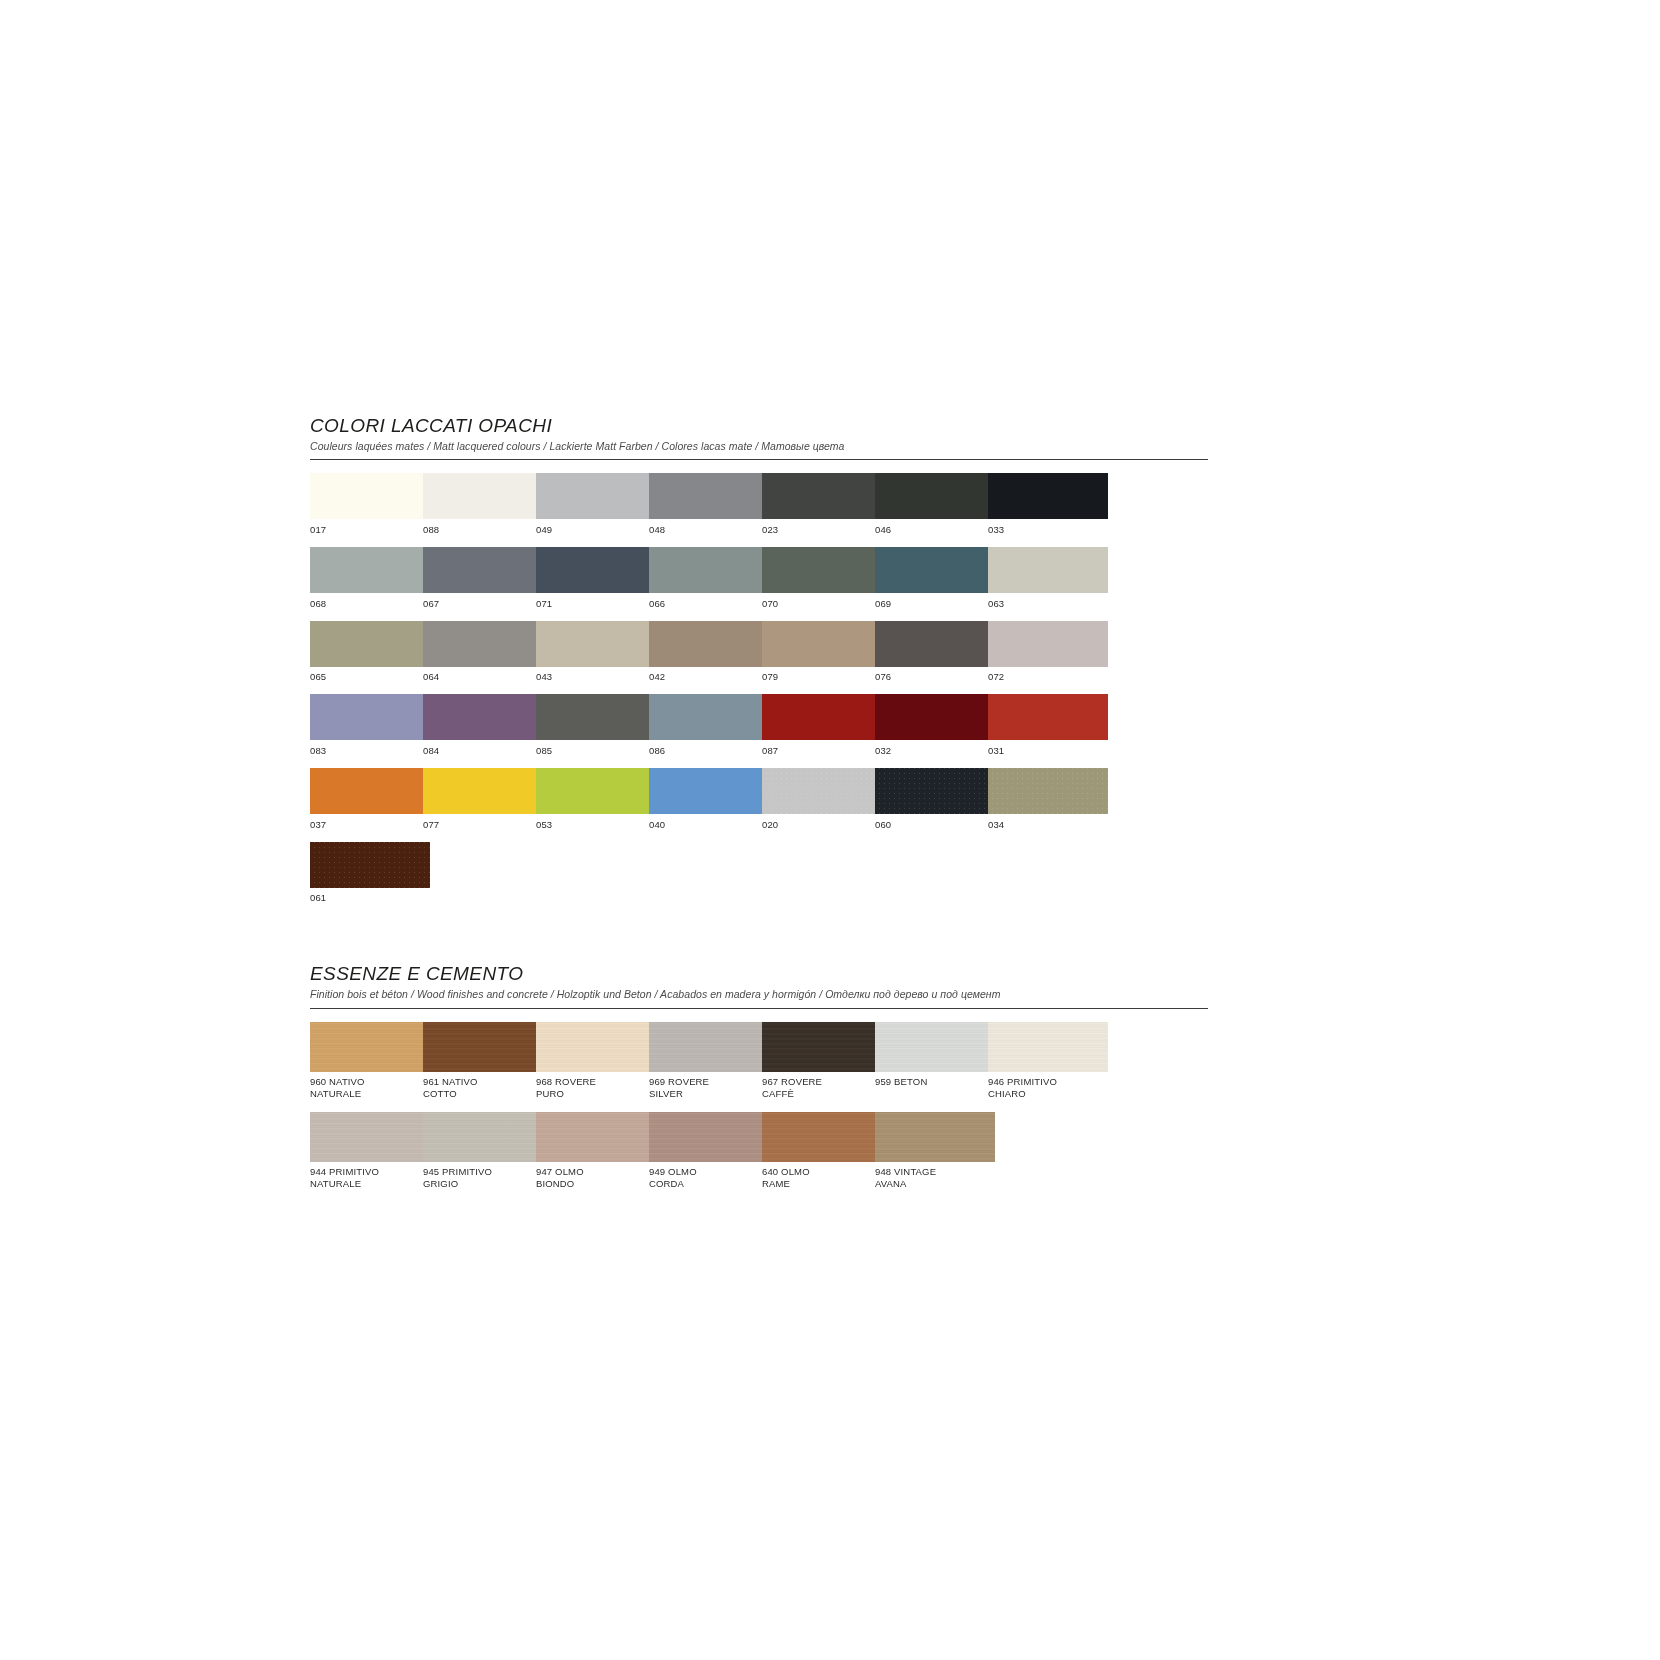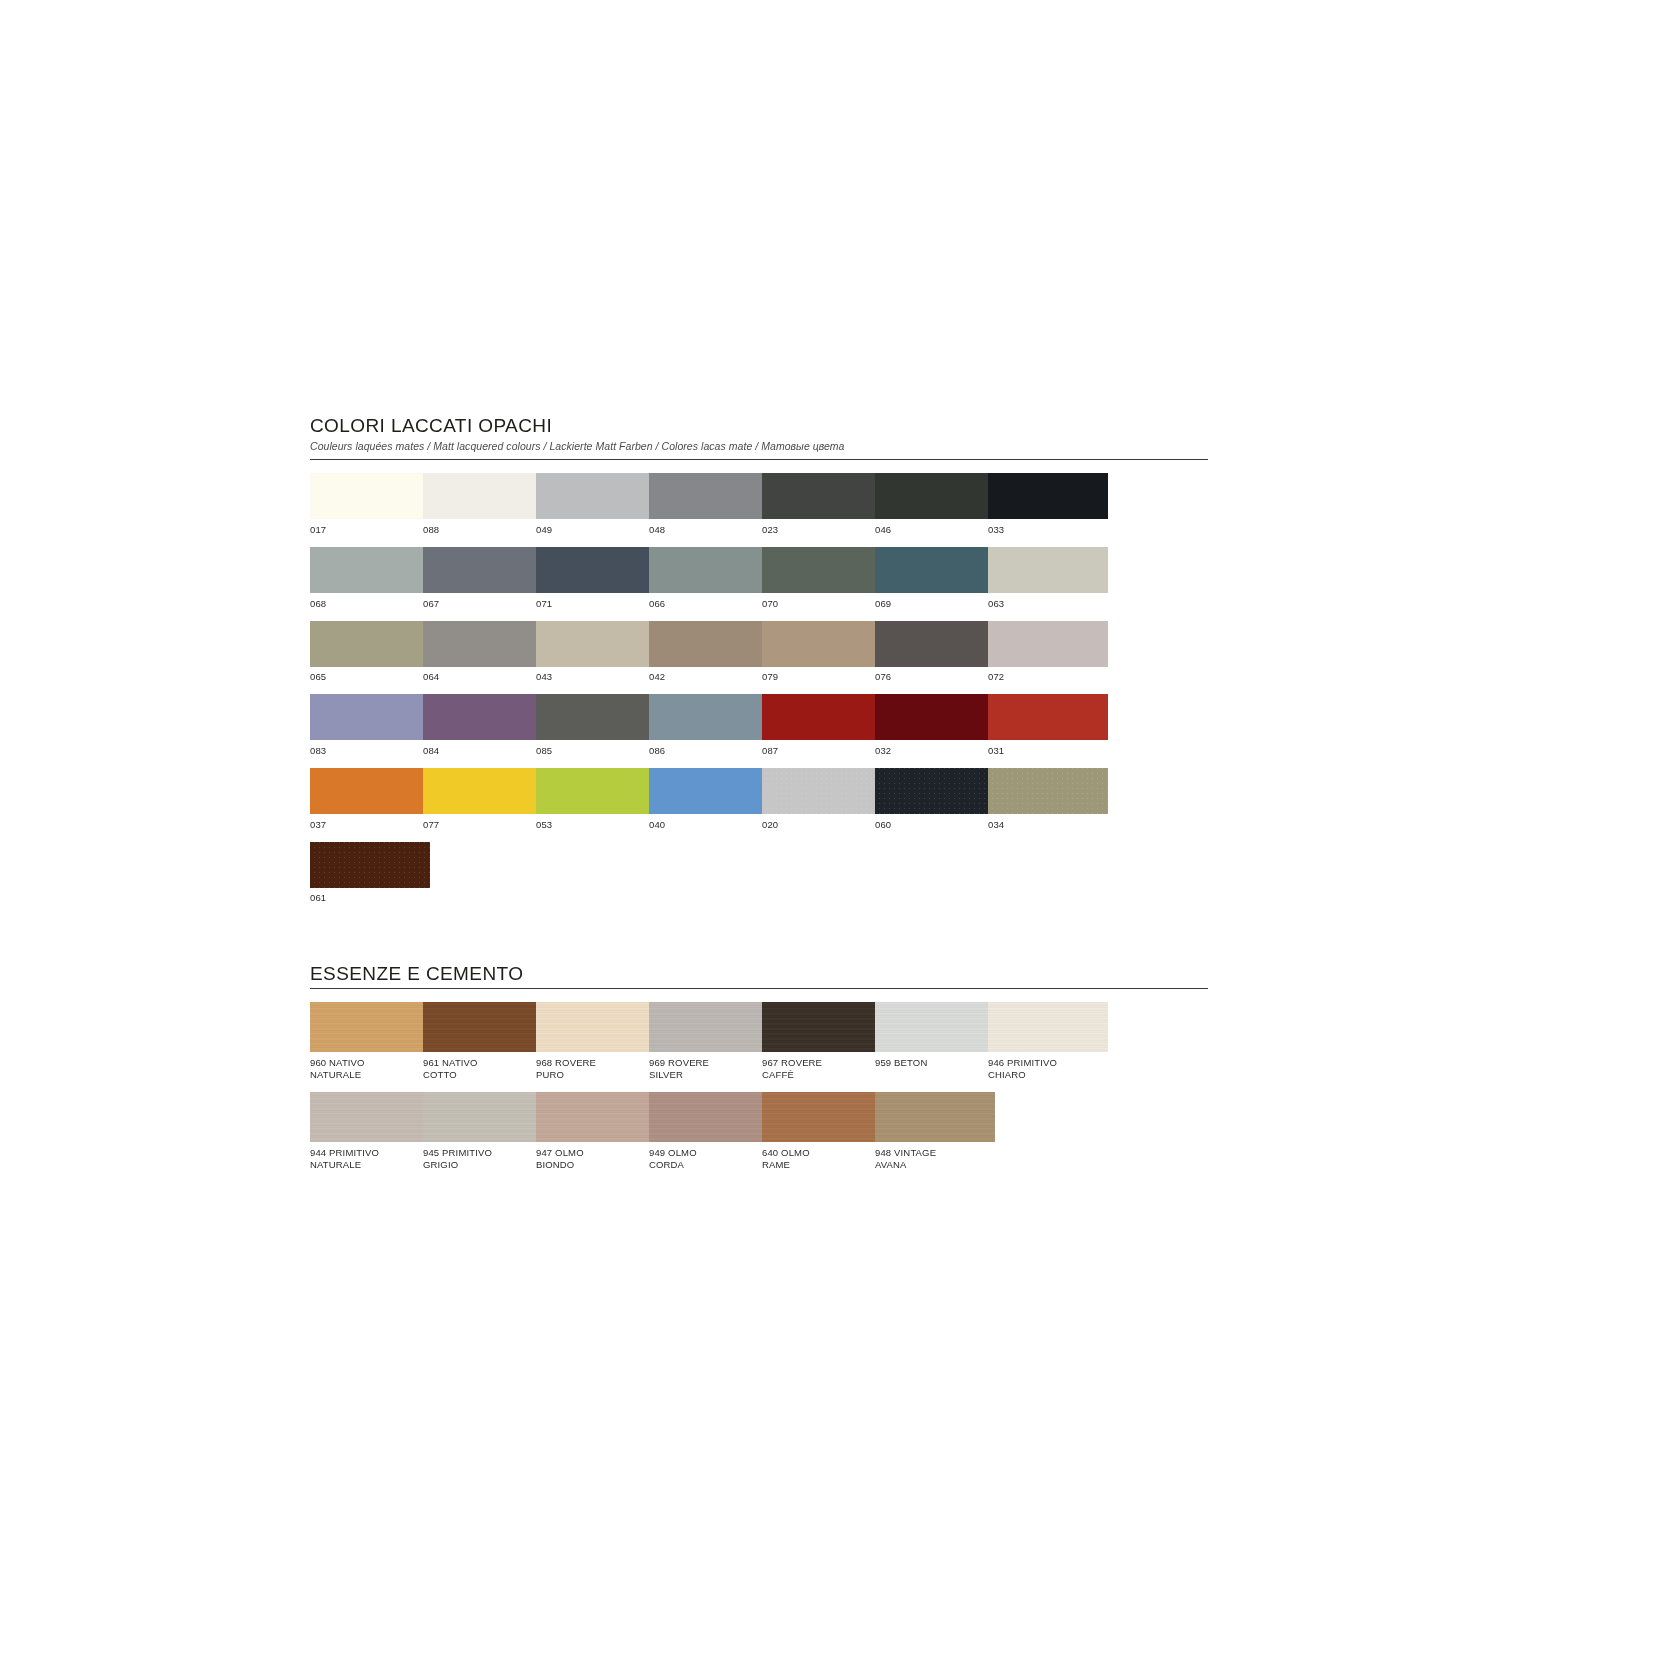--- a/index.html
+++ b/index.html
@@ -24,20 +24,21 @@
 
   
   .section { margin-bottom: 0; }
   .section-title {
     font-size: 19px;
     letter-spacing: 0.4px;
     font-weight: 400;
     color: #1d1d1b;
     margin: 0 0 3px 0;
     line-height: 1.15;
+    font-style: italic;
   }
   .section-sub {
     font-size: 10.5px;
     font-style: italic;
     color: #4a4a4a;
     margin: 0 0 7px 0;
     letter-spacing: 0.05px;
     line-height: 1.2;
   }
   .rule {
@@ -267,20 +268,21 @@
           <div class="chip speckle" style="background: rgb(74, 33, 15);"></div>
           <div class="cap">061</div>
         </div>
       </div>
   </div>
 
   <div class="section-gap"></div>
 
   <div class="section">
     <h1 class="section-title">ESSENZE E CEMENTO</h1>
+    <p class="section-sub">Finition bois et béton / Wood finishes and concrete / Holzoptik und Beton / Acabados en madera y hormigón / Отделки под дерево и под цемент</p>
     <hr class="rule">
     <div class="grid" id="grid-1">
         <div class="cell">
           <div class="chip chip-wood wood" style="background: rgb(211, 163, 104);"></div>
           <div class="cap">960 NATIVO
 NATURALE</div>
         </div>
         <div class="cell">
           <div class="chip chip-wood wood" style="background: rgb(122, 74, 41);"></div>
           <div class="cap">961 NATIVO

